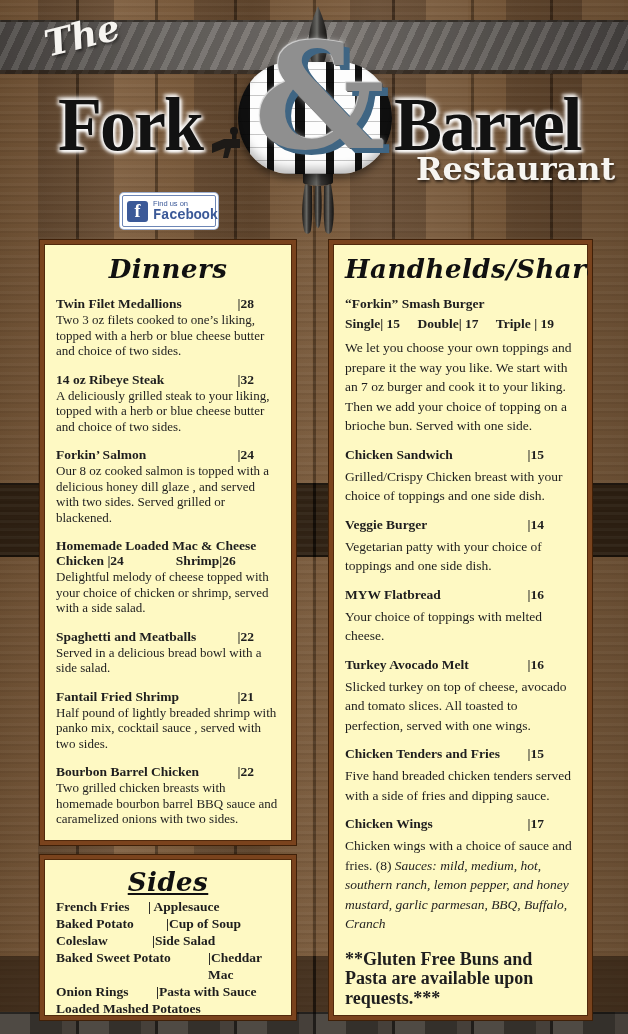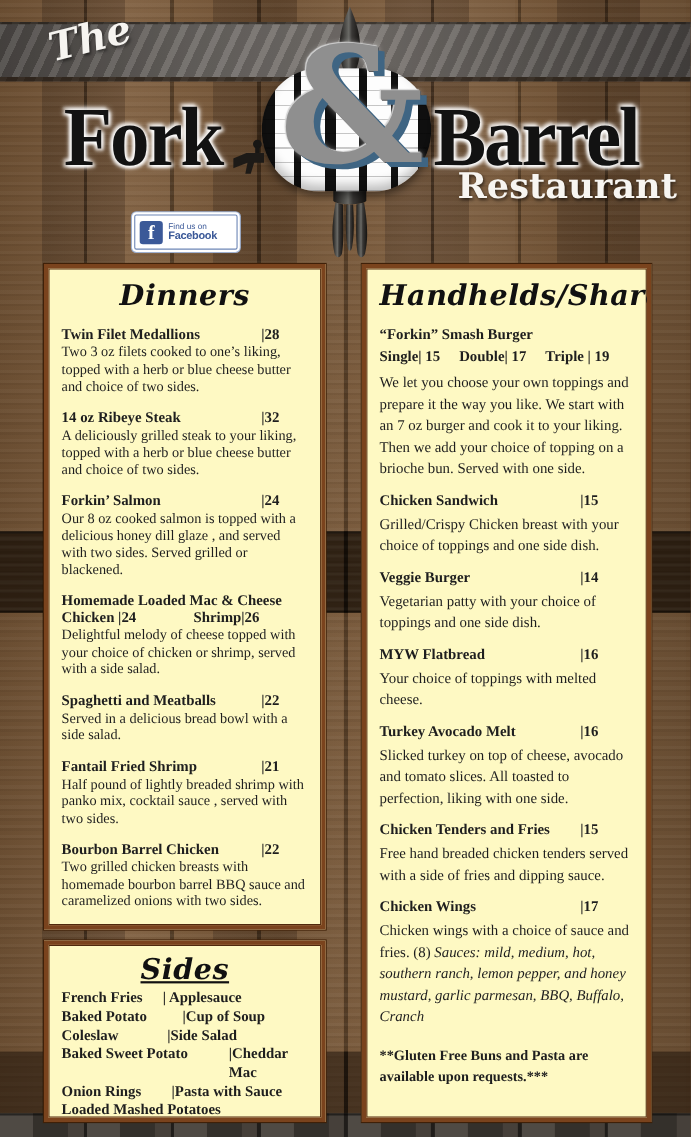--- a/index.html
+++ b/index.html
@@ -56,21 +56,21 @@
     text-shadow:6px 5px 0 #3f6583,1px 1px 0 #595959,-1px -1px 1px #d2d2d2,0 0 6px rgba(255,255,255,0.45);}
 
   
   .fb{position:absolute;left:122px;top:195px;z-index:5;width:94px;height:32px;background:#fff;
     border:1px solid #6d86b6;box-shadow:0 0 0 2px #fff, 0 0 0 3px #9fb0cf;border-radius:2px;
     display:flex;align-items:center;gap:5px;padding:0 4px;box-sizing:border-box;cursor:pointer;}
   .fb-f{width:21px;height:21px;background:#3b5998;border-radius:3px;color:#fff;font-family:"Liberation Serif",serif;
     font-weight:700;font-size:18px;line-height:21px;text-align:center;flex:0 0 auto;}
   .fb-text{display:flex;flex-direction:column;line-height:1;}
   .fb-small{font-family:"Liberation Sans",sans-serif;font-size:7.5px;color:#3b5998;}
-  .fb-name{font-family:Liberation Sans, sans-serif;font-weight:700;font-size:10px;color:#3b5998;letter-spacing:-0.3px;}
+  .fb-name{font-family:Liberation Mono, monospace;font-weight:700;font-size:14px;color:#3b5998;letter-spacing:-0.3px;}
 
   
   .panel{position:absolute;background:#fef9c3;border:4px solid #7a431d;box-sizing:border-box;
     box-shadow:0 0 0 1px #3f2008, inset 0 0 0 1px #50290c;padding:6px 12px;overflow:hidden;color:#1e1e1e;z-index:5;}
   .panel-dinners{left:40px;top:240px;width:256px;height:605px;}
   .panel-sides{left:40px;top:855px;width:256px;height:165px;}
   .panel-handhelds{left:329px;top:240px;width:263px;height:780px;}
   .panel-title{text-align:center;font-family:"DejaVu Serif",serif;font-style:italic;font-weight:700;
     font-size:26px;margin:4px 0 12px;letter-spacing:0.5px;color:#111;}
   .panel-sides .panel-title{margin:2px 0 1px;text-decoration:underline;}
@@ -81,21 +81,21 @@
   .panel-dinners .mi{margin-bottom:13px;}
   .mi-head2{display:flex;gap:52px;font-weight:700;font-size:13.5px;line-height:15px;}
 
   .panel-handhelds .mi{margin-bottom:11px;}
   .panel-handhelds .mi-head{font-size:13.5px;margin-bottom:5px;}
   .panel-handhelds .mi-price{margin-right:32px;}
   .panel-handhelds .mi-desc{font-size:13.5px;line-height:19.5px;}
   .sizes{display:flex;justify-content:space-between;width:calc(100% - 22px);
     font-weight:700;font-size:13.5px;margin:2px 0 6px;}
   .italic{font-style:italic;}
-  .gf-note{font-weight:700;font-size:13px;line-height:19.5px;margin-top:16px;}
+  .gf-note{font-weight:700;font-size:18px;line-height:19.5px;margin-top:16px;}
 
   .side-row{display:flex;font-weight:700;font-size:13.5px;line-height:17px;}
   .side-left{flex:0 0 auto;}
   .side-rows .side-row:nth-child(1) .side-left{width:92px;}
   .side-rows .side-row:nth-child(2) .side-left{width:110px;}
   .side-rows .side-row:nth-child(3) .side-left{width:96px;}
   .side-rows .side-row:nth-child(4) .side-left{width:152px;}
   .side-rows .side-row:nth-child(5) .side-left{width:100px;}
 </style>
 </head>
@@ -264,28 +264,28 @@
           <span>MYW Flatbread</span>
           <span class="mi-price">|16</span>
         </div>
       <p class="mi-desc">Your choice of toppings with  melted cheese.</p>
     </div>
     <div class="mi">
       <div class="mi-head">
           <span>Turkey Avocado Melt</span>
           <span class="mi-price">|16</span>
         </div>
-      <p class="mi-desc">Slicked turkey on top of cheese, avocado and tomato slices. All toasted to perfection, liking with one side.</p>
+      <p class="mi-desc">Slicked turkey on top of cheese, avocado and tomato slices. All toasted to perfection, served with one wings.</p>
     </div>
     <div class="mi">
       <div class="mi-head">
           <span>Chicken Tenders and Fries</span>
           <span class="mi-price">|15</span>
         </div>
-      <p class="mi-desc">Free hand breaded chicken tenders served with a side of fries and dipping sauce.</p>
+      <p class="mi-desc">Five hand breaded chicken tenders served with a side of fries and dipping sauce.</p>
     </div>
     <div class="mi">
       <div class="mi-head">
           <span>Chicken Wings</span>
           <span class="mi-price">|17</span>
         </div>
       <p class="mi-desc"><span>Chicken wings with a choice of sauce and fries. (8) </span><span class="italic">Sauces: mild, medium, hot, southern ranch, lemon pepper, and honey mustard, garlic parmesan, BBQ,  Buffalo, Cranch</span></p>
     </div>
 
     <p class="gf-note">**Gluten Free Buns and Pasta are available upon requests.***</p>

